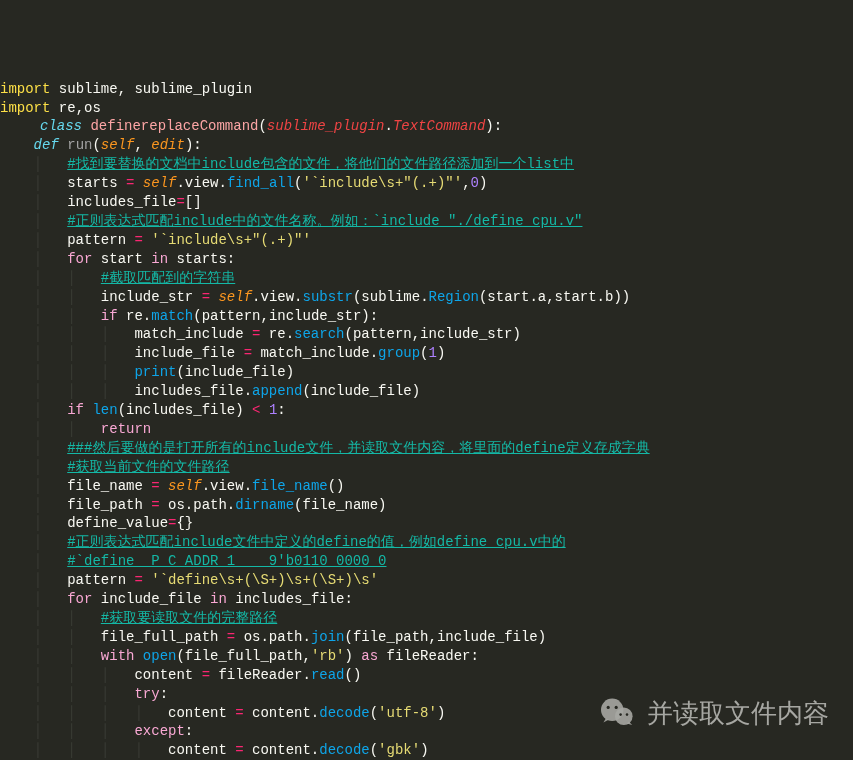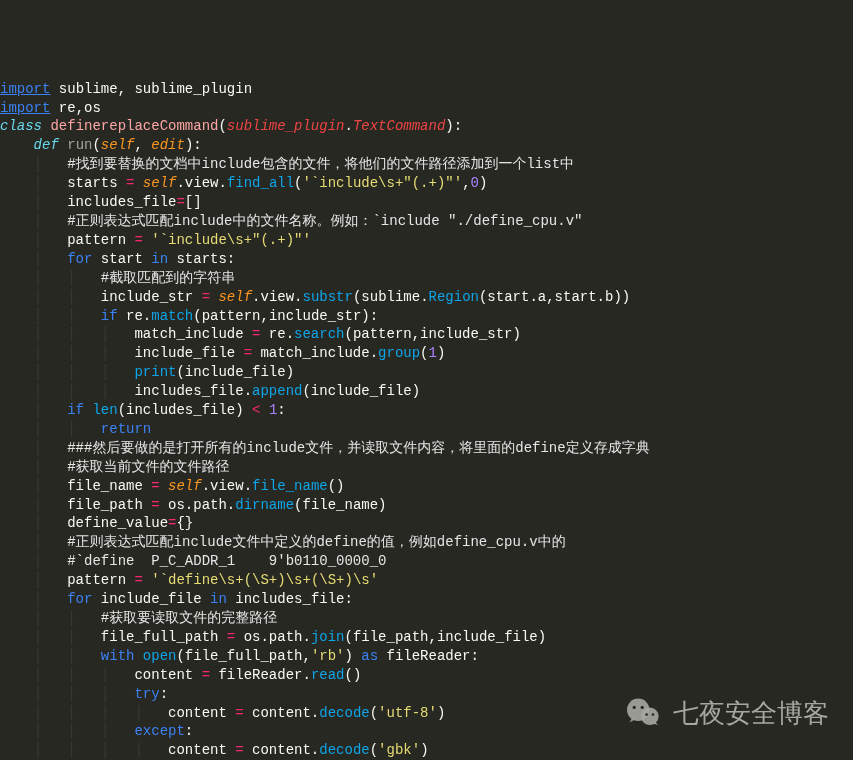--- a/index.html
+++ b/index.html
@@ -9,34 +9,34 @@
     font-family: Consolas, "Courier New", monospace;
     font-size: 14px;
     line-height: 18.9px;
     color: #f8f8f2;
     width: 853px;
     height: 760px;
     overflow: hidden;
     white-space: pre;
     position: relative;
   }
-  .kw-import { color: #3b82f6; text-decoration: underline; }
-  .kw-class  { color: #66d9ef; font-style: italic; }
+  .kw-import { color: #fde047; }
+  .kw-class  { color: #66d9ef; font-style: italic; padding-left: 40px; }
   .kw-def    { color: #66d9ef; font-style: italic; }
-  .kw-flow   { color: #3b82f6; }   
+  .kw-flow   { color: #f9a8d4; }   
   .kw-op     { color: #f92672; }   
   .cls-name  { color: #fca5a5; }
   .fn-name   { color: #a3a3a3; }
   .fn-call   { color: #0ea5e9; }
   .param     { color: #fd971f; font-style: italic; }
   .self      { color: #fd971f; font-style: italic; }
   .type      { color: #ef4444; font-style: italic; }
   .str       { color: #e6db74; }
   .num       { color: #ae81ff; }
-  .comment   { color: #e5e5e5; }
+  .comment   { color: #14b8a6; text-decoration: underline; }
   .plain     { color: #f8f8f2; }
   .guide     { color: #3b3d36; }
   .watermark {
     position: absolute;
     right: 24px;
     bottom: 30px;
     display: flex;
     align-items: center;
     color: #d8d8d4;
     opacity: 0.72;
@@ -60,17 +60,17 @@
       <circle cx="38" cy="42" r="28" fill="#d8d8d4" opacity="0.9"></circle>
       <circle cx="67" cy="58" r="22" fill="#d8d8d4" opacity="0.9"></circle>
       <circle cx="28" cy="36" r="4" fill="#272822"></circle>
       <circle cx="48" cy="36" r="4" fill="#272822"></circle>
       <circle cx="59" cy="54" r="3.2" fill="#272822"></circle>
       <circle cx="75" cy="54" r="3.2" fill="#272822"></circle>
       <path d="M22 64 L16 74 L30 66 Z" fill="#d8d8d4" opacity="0.9"></path>
       <path d="M80 72 L88 80 L74 76 Z" fill="#d8d8d4" opacity="0.9"></path>
     </svg>
   </span>
-  <span>七夜安全博客</span>
+  <span>并读取文件内容</span>
 </div>
 
 
 
 
 </body></html>

